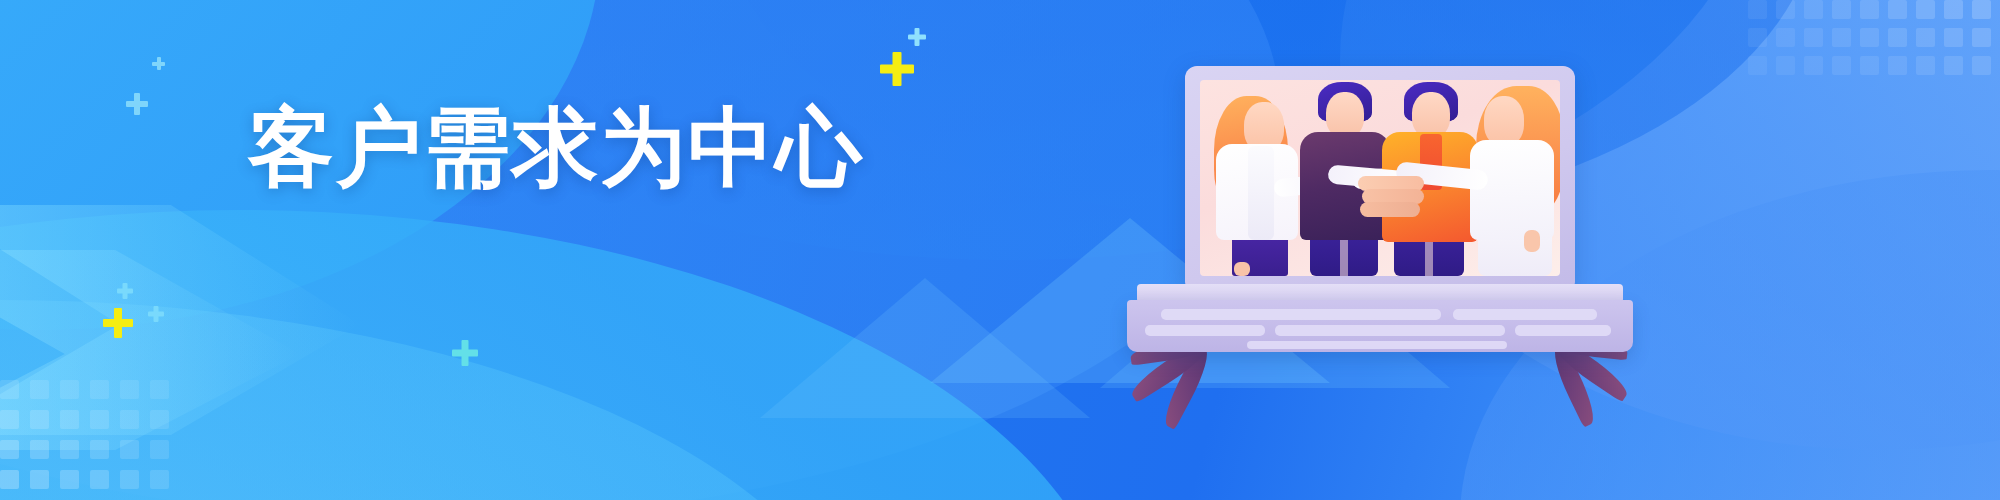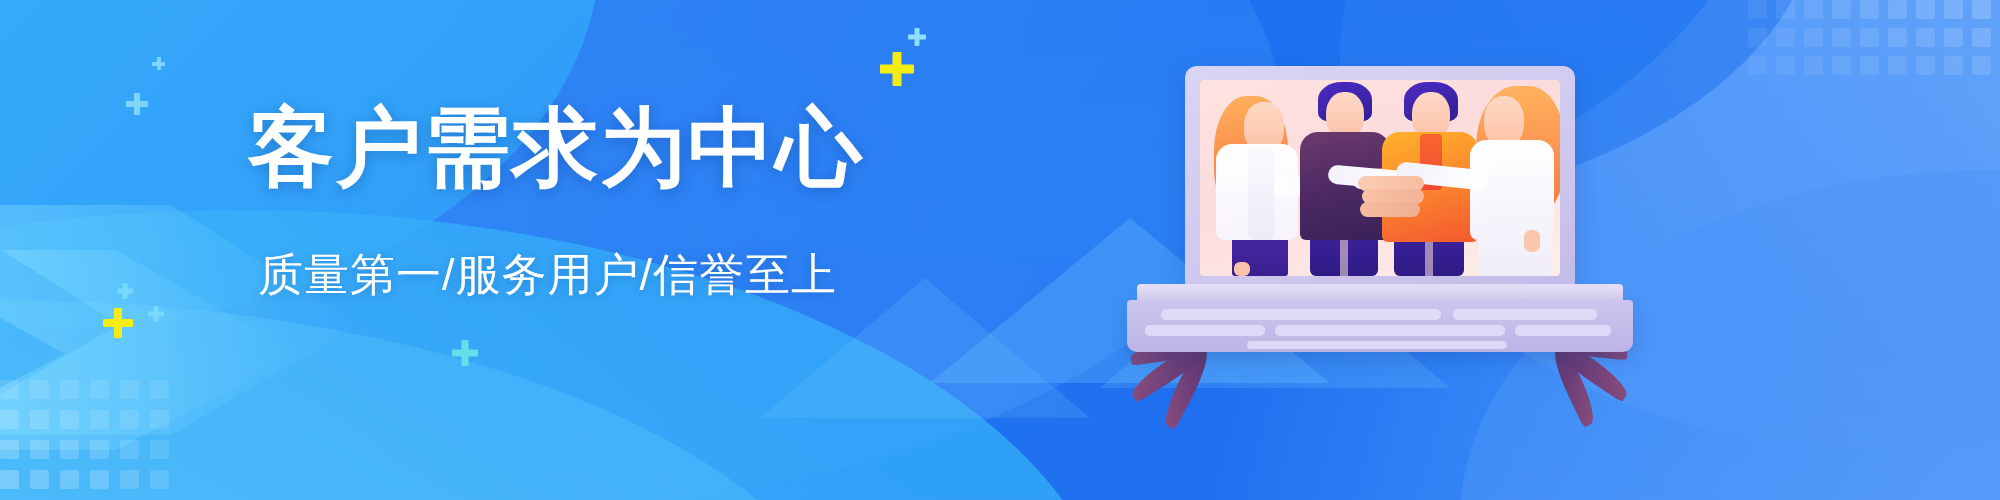--- a/index.html
+++ b/index.html
@@ -213,21 +213,20 @@
       <div class="plus" style="left: 103px; top: 308px; width: 30px; height: 30px; color: rgb(245, 237, 18); --t: 8px;"></div>
       <div class="plus" style="left: 148px; top: 306px; width: 16px; height: 16px; color: rgb(121, 217, 252); --t: 5px;"></div>
       <div class="plus" style="left: 117px; top: 283px; width: 16px; height: 16px; color: rgb(121, 217, 252); --t: 5px;"></div>
       <div class="plus" style="left: 126px; top: 93px; width: 22px; height: 22px; color: rgb(127, 213, 251); --t: 6px;"></div>
       <div class="plus" style="left: 152px; top: 57px; width: 13px; height: 13px; color: rgb(127, 213, 251); --t: 4px;"></div>
       <div class="plus" style="left: 452px; top: 340px; width: 26px; height: 26px; color: rgb(99, 224, 232); --t: 7px;"></div>
     </div>
 
   <div class="copy">
     <h1 class="headline">客户需求为中心</h1>
-    <p class="subline">质量第一/服务用户/信誉至上</p>
   </div>
 
   <div class="laptop">
 
     <div class="leafset" style="left:-90px;top:178px;width:120px;height:110px;">
       <div class="leaf" style="right:0;bottom:0;width:86px;height:19px;transform:rotate(-62deg);"></div>
       <div class="leaf" style="right:0;bottom:0;width:92px;height:20px;transform:rotate(-32deg);"></div>
       <div class="leaf" style="right:0;bottom:0;width:84px;height:19px;transform:rotate(-8deg);"></div>
       <div class="leaf" style="right:0;bottom:0;width:70px;height:17px;transform:rotate(16deg);"></div>
     </div>

